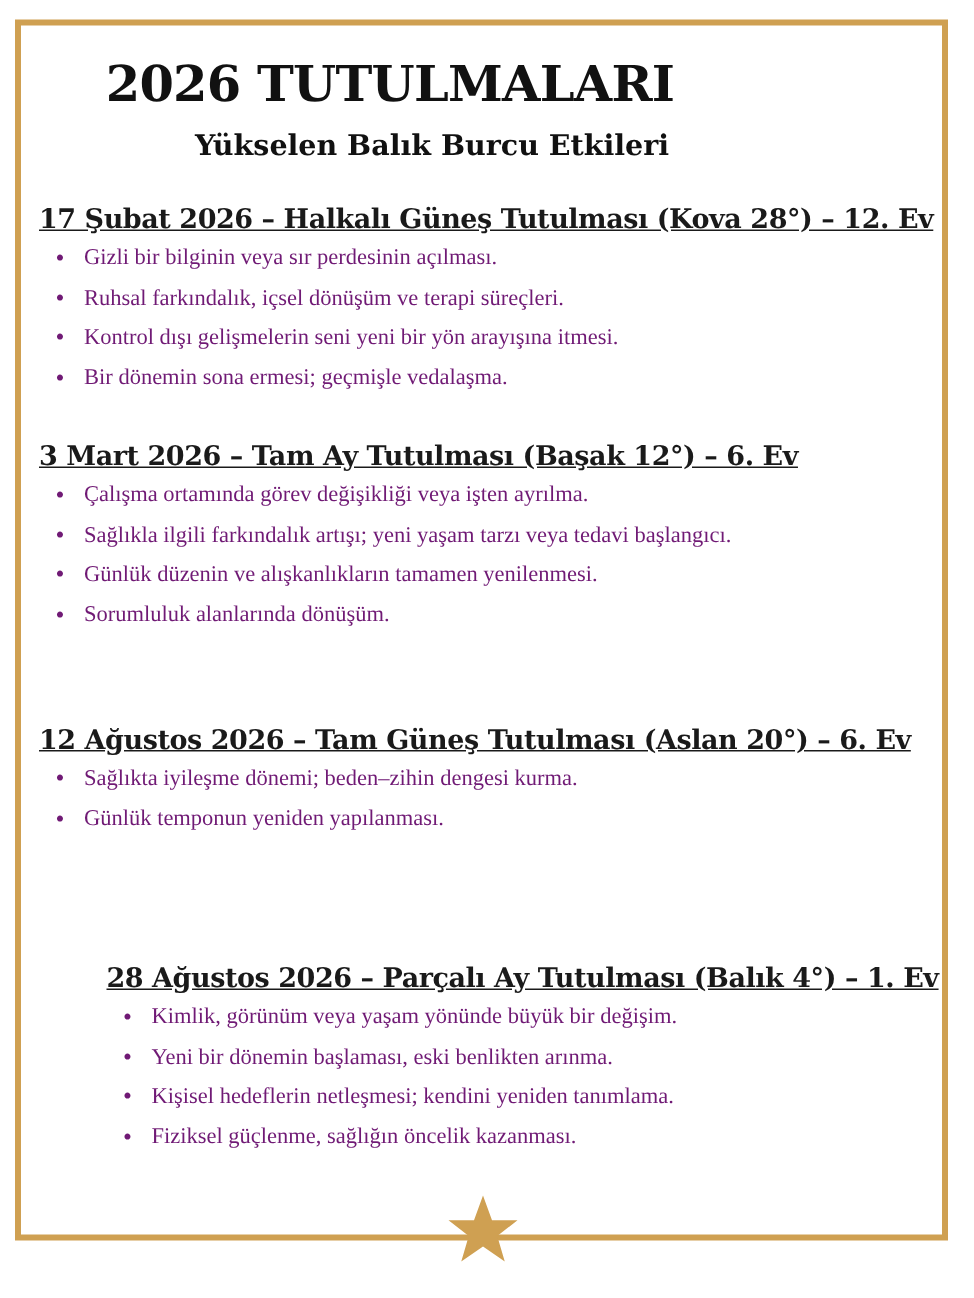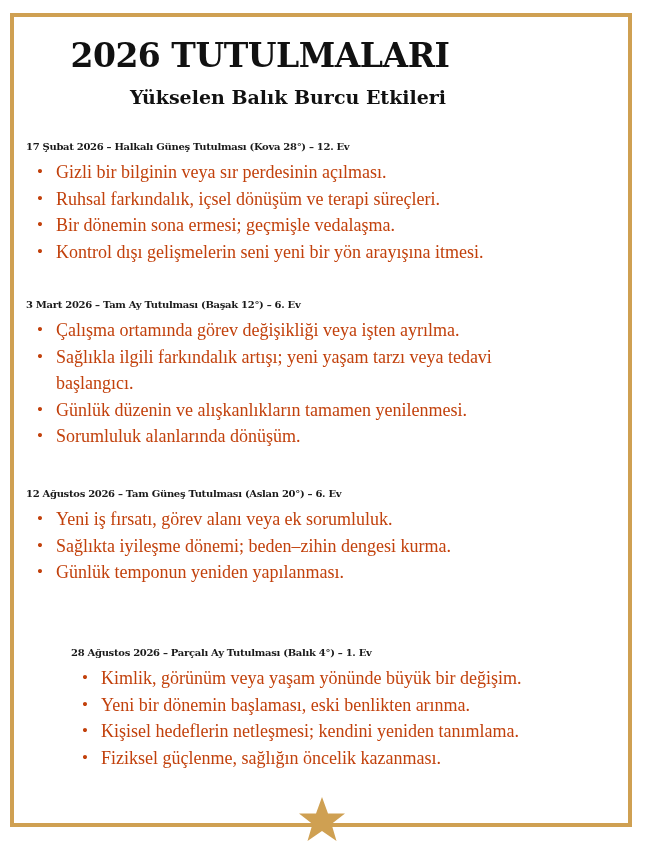--- a/index.html
+++ b/index.html
@@ -1,58 +1,57 @@
 <!DOCTYPE html>
 <html><head>
 <meta charset="utf-8">
 <style>
   html, body { margin:0; padding:0; background:#ffffff; }
   body { width:649px; height:865px; position:relative; overflow:hidden; font-family:"DejaVu Serif", serif; color:#1a1a1a; }
   .frame { position:absolute; left:10px; top:13px; width:614px; height:806px; border:4px solid #cfa052; }
   .title { position:absolute; left:0; width:520px; top:36px; text-align:center; font-family:"DejaVu Serif", serif; font-weight:bold; font-size:33px; letter-spacing:-0.5px; color:#111; margin:0; }
   .subtitle { position:absolute; left:130px; width:400px; top:86px; font-family:"DejaVu Serif", serif; font-weight:bold; font-size:19px; color:#111; margin:0; }
   .section { position:absolute; left:26px; width:590px; }
-  .sec-head { font-family:"DejaVu Serif", serif; font-weight:bold; font-size:10px; line-height:24px; margin:0; letter-spacing:-0.3px; white-space:nowrap; }
+  .sec-head { font-family:"DejaVu Serif", serif; font-weight:bold; font-size:18px; line-height:24px; margin:0; letter-spacing:-0.3px; white-space:nowrap;text-decoration:underline; }
   ul { list-style:none; margin:0; padding:0; }
-  li { position:relative; padding-left:30px; font-family:"Liberation Serif", serif; font-size:18px; line-height:26.5px; color:#c2410c; }
+  li { position:relative; padding-left:30px; font-family:"Liberation Serif", serif; font-size:15px; line-height:26.5px; color:#701a75; }
   li::before { content:"•"; position:absolute; left:11px; top:0; font-size:17px; }
   .star { position:absolute; left:297px; top:795px; width:50px; height:50px; }
 </style>
 </head>
 <body>
 
 <div class="frame"></div>
 
 <h1 class="title">2026 TUTULMALARI</h1>
 <h2 class="subtitle">Yükselen Balık Burcu Etkileri</h2>
 
 <div class="section" style="top:135px;">
   <p class="sec-head">17 Şubat 2026 – Halkalı Güneş Tutulması (Kova 28°) – 12. Ev</p>
   <ul>
     <li>Gizli bir bilginin veya sır perdesinin açılması.</li>
     <li>Ruhsal farkındalık, içsel dönüşüm ve terapi süreçleri.</li>
+    <li>Kontrol dışı gelişmelerin seni yeni bir yön arayışına itmesi.</li>
     <li>Bir dönemin sona ermesi; geçmişle vedalaşma.</li>
-    <li>Kontrol dışı gelişmelerin seni yeni bir yön arayışına itmesi.</li>
   </ul>
 </div>
 
 <div class="section" style="top:293px;">
   <p class="sec-head">3 Mart 2026 – Tam Ay Tutulması (Başak 12°) – 6. Ev</p>
   <ul style="width:520px;">
     <li>Çalışma ortamında görev değişikliği veya işten ayrılma.</li>
     <li>Sağlıkla ilgili farkındalık artışı; yeni yaşam tarzı veya tedavi başlangıcı.</li>
     <li>Günlük düzenin ve alışkanlıkların tamamen yenilenmesi.</li>
     <li>Sorumluluk alanlarında dönüşüm.</li>
   </ul>
 </div>
 
 <div class="section" style="top:482px;">
   <p class="sec-head">12 Ağustos 2026 – Tam Güneş Tutulması (Aslan 20°) – 6. Ev</p>
   <ul>
-    <li>Yeni iş fırsatı, görev alanı veya ek sorumluluk.</li>
     <li>Sağlıkta iyileşme dönemi; beden–zihin dengesi kurma.</li>
     <li>Günlük temponun yeniden yapılanması.</li>
   </ul>
 </div>
 
 <div class="section" style="top:641px;margin-left:45px;">
   <p class="sec-head">28 Ağustos 2026 – Parçalı Ay Tutulması (Balık 4°) – 1. Ev</p>
   <ul>
     <li>Kimlik, görünüm veya yaşam yönünde büyük bir değişim.</li>
     <li>Yeni bir dönemin başlaması, eski benlikten arınma.</li>

